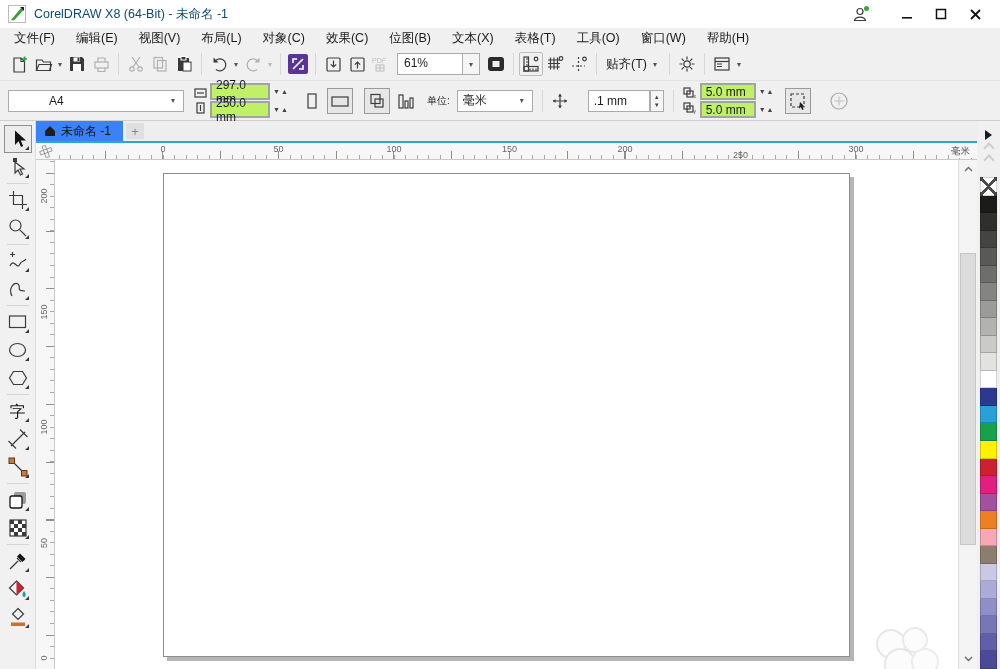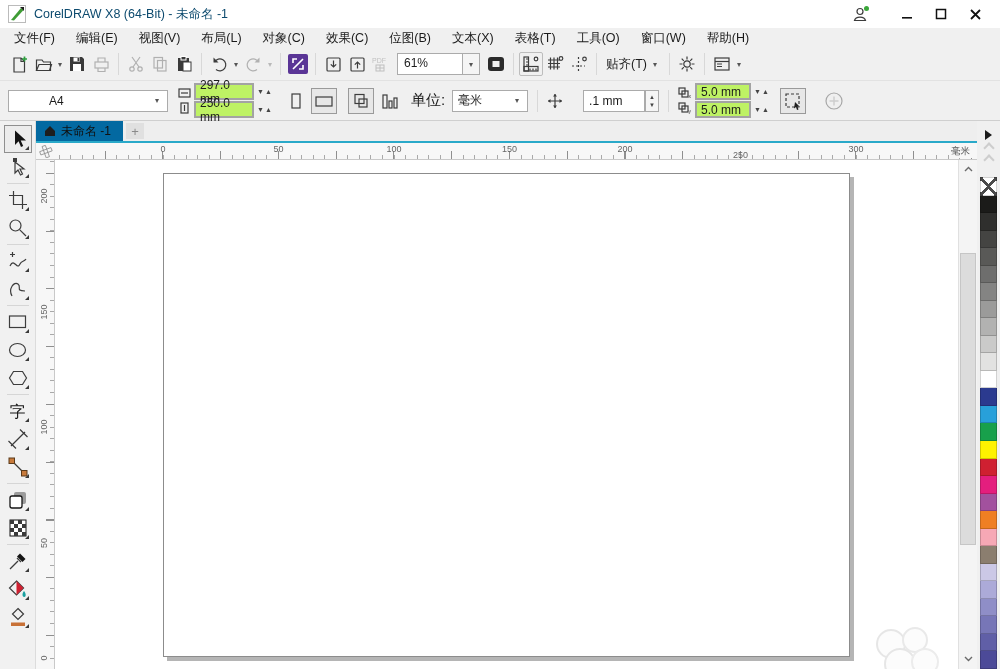--- a/index.html
+++ b/index.html
@@ -29,48 +29,48 @@
 
   .zoom-combo { display:flex; align-items:center; height:22px; margin:0 4px; }
   .zoom-combo .val { width:66px; height:22px; background:#fff; border:1px solid #ababab; padding:2px 6px; font-size:12px; }
   .zoom-combo .dd { width:17px; height:22px; border:1px solid #ababab; border-left:none; background:#f5f5f5; display:flex; align-items:center; justify-content:center; }
   .snap-btn { display:flex; align-items:center; height:24px; padding:0 4px; font-size:12.5px; gap:3px; }
 
   
   .propbar { height:40px; background:#f0f0f0; display:flex; align-items:center; padding:0 8px; border-bottom:1px solid #cfcfcf; }
   .combo { height:22px; background:#fff; border:1px solid #ababab; display:flex; align-items:center; padding:0 5px; }
   .combo .cv { flex:1; font-size:12px; }
-  .page-preset { width:160px;padding-left:40px; }
+  .page-preset { width:176px;padding-left:40px; }
   .units-combo { width:76px; margin-left:4px; }
   .dim-block { display:flex; align-items:center; margin-left:10px; }
   .dim-icons { display:flex; flex-direction:column; gap:3px; margin-right:3px; }
   .dim-fields { display:flex; flex-direction:column; gap:1px; }
   .field-row { display:flex; align-items:center; }
   .mm-field { width:60px; height:17px; background:#bef264; border:2px solid #a3a3a3; font-size:12px; padding:0 4px; display:flex; align-items:center; }
   .spin-h { display:flex; align-items:center; gap:1px; padding:0 3px; font-size:7px; color:#444; }
   .spin-v { display:flex; flex-direction:column; justify-content:center; border:1px solid #ababab; background:#f5f5f5; height:22px; width:14px; align-items:center; font-size:6px; color:#444; line-height:8px; }
   .pbtn { width:26px; height:26px; display:flex; align-items:center; justify-content:center; border:1px solid transparent; margin:0 1px; }
   .pbtn.pressed { border:1px solid #9a9a9a; background:#e7e7e7; }
-  .plabel { font-size:15px; margin:0 3px 0 8px; }
+  .plabel { font-size:10px; margin:0 3px 0 8px; }
   .nudge-field { width:62px; height:22px; }
 
   
   .main { display:flex; height:548px; position:relative; }
 
   
   .toolbox { width:36px; background:#f1f1f1; border-right:1px solid #dcdcdc; display:flex; flex-direction:column; align-items:center; padding-top:4px; flex:none; }
   .tool { width:28px; height:28px; display:flex; align-items:center; justify-content:center; position:relative; border:1px solid transparent; margin:0; flex:none; }
   .tool.active { border:1px solid #8f8f8f; background:#ececec; }
   .tool::after { content:""; position:absolute; right:2px; bottom:2px; border-left:4px solid transparent; border-bottom:4px solid #3a3a3a; }
   .tool-sep { width:22px; height:1px; background:#d6d6d6; margin:2px 0; flex:none; }
 
   
   .center { width:941px; display:flex; flex-direction:column; flex:none; }
   .tabbar { height:22px; background:#eeeeee; border-bottom:2px solid #2aa9c9; display:flex; align-items:flex-end; }
-  .doc-tab { height:20px; background:#0369a1; display:flex; align-items:center; padding:0 12px 0 8px; gap:5px; font-size:12px; color:#111; }
+  .doc-tab { height:20px; background:#3b82f6; display:flex; align-items:center; padding:0 12px 0 8px; gap:5px; font-size:12px; color:#111; }
   .newtab-btn { width:18px; height:16px; background:#e0e0e0; color:#8a8a8a; display:flex; align-items:center; justify-content:center; font-size:13px; margin:0 0 2px 3px; }
 
   .hruler { position:relative; height:17px; background:#f7f7f7; border-bottom:1px solid #c9c9c9; overflow:hidden; }
   .hruler .ticks-minor { position:absolute; left:11px; right:0; bottom:0; height:4px;
      background:repeating-linear-gradient(90deg,#a9a9a9 0 1px,transparent 1px 11.55px); }
   .hruler .ticks-major { position:absolute; left:11px; right:0; bottom:0; height:8px;
      background:repeating-linear-gradient(90deg,#8f8f8f 0 1px,transparent 1px 57.75px); }
   .hruler-label { position:absolute; top:1px; font-size:9px; color:#666; width:24px; text-align:center; }
   .hruler-unit { position:absolute; right:5px; top:2px; font-size:9.5px; color:#555; background:#f7f7f7; padding:0 2px; z-index:2; }
   .ruler-corner { position:absolute; left:0; top:0; width:19px; height:17px; background:#f7f7f7; z-index:2; display:flex; align-items:center; justify-content:center; }

